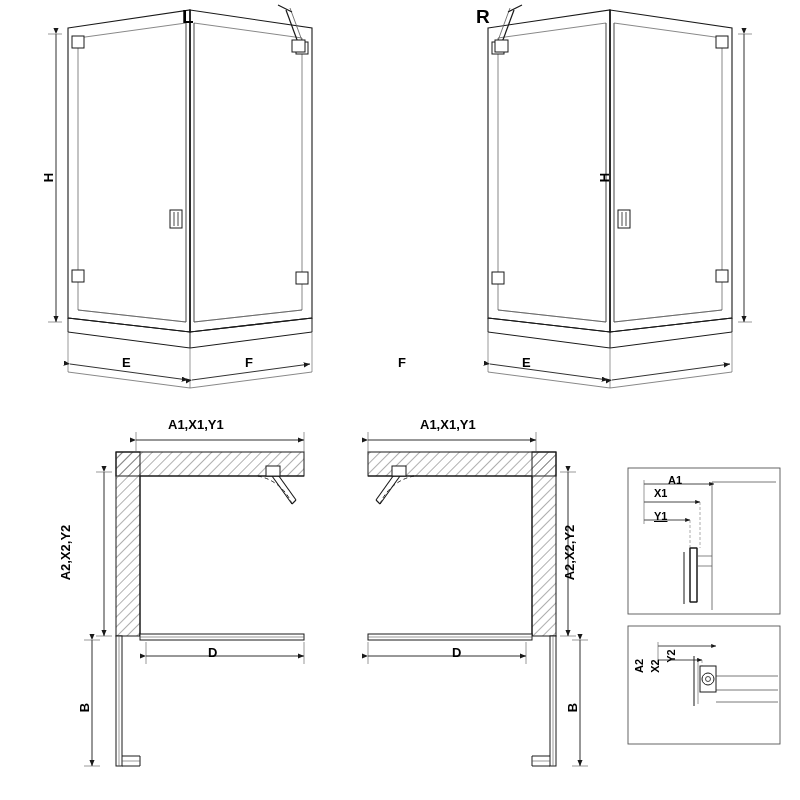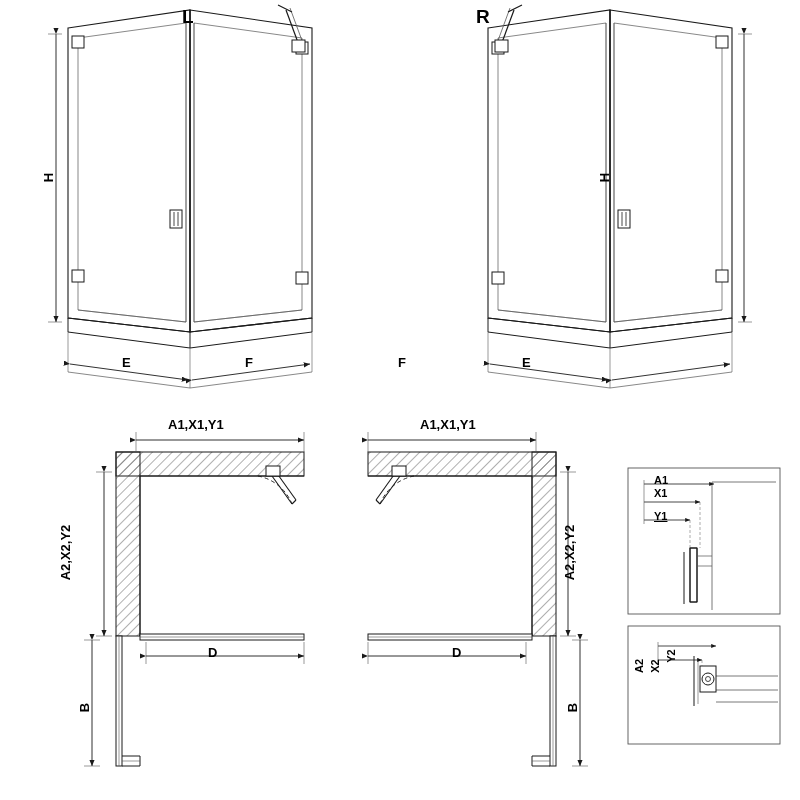--- a/index.html
+++ b/index.html
@@ -260,21 +260,21 @@
 
 <div class="lbl dim vert" style="left:38px;top:545px;transform:rotate(-90deg);">A2,X2,Y2</div>
 <div class="lbl dim vert" style="left:542px;top:545px;transform:rotate(-90deg);">A2,X2,Y2</div>
 
 <div class="lbl dim" style="left:208px;top:645px;">D</div>
 <div class="lbl dim" style="left:452px;top:645px;">D</div>
 
 <div class="lbl dim vert" style="left:80px;top:700px;transform:rotate(-90deg);">B</div>
 <div class="lbl dim vert" style="left:568px;top:700px;transform:rotate(-90deg);">B</div>
 
-<div class="lbl small" style="left:654px;top:474px;">A1</div>
+<div class="lbl small" style="left:668px;top:474px;">A1</div>
 <div class="lbl small" style="left:654px;top:487px;">X1</div>
 <div class="lbl small" style="left:654px;top:510px;text-decoration:underline;">Y1</div>
 
 <div class="lbl small vert" style="left:632px;top:660px;transform:rotate(-90deg);">A2</div>
 <div class="lbl small vert" style="left:648px;top:660px;transform:rotate(-90deg);">X2</div>
 <div class="lbl small vert" style="left:664px;top:650px;transform:rotate(-90deg);">Y2</div>
 
 </div>
 
 </body></html>

